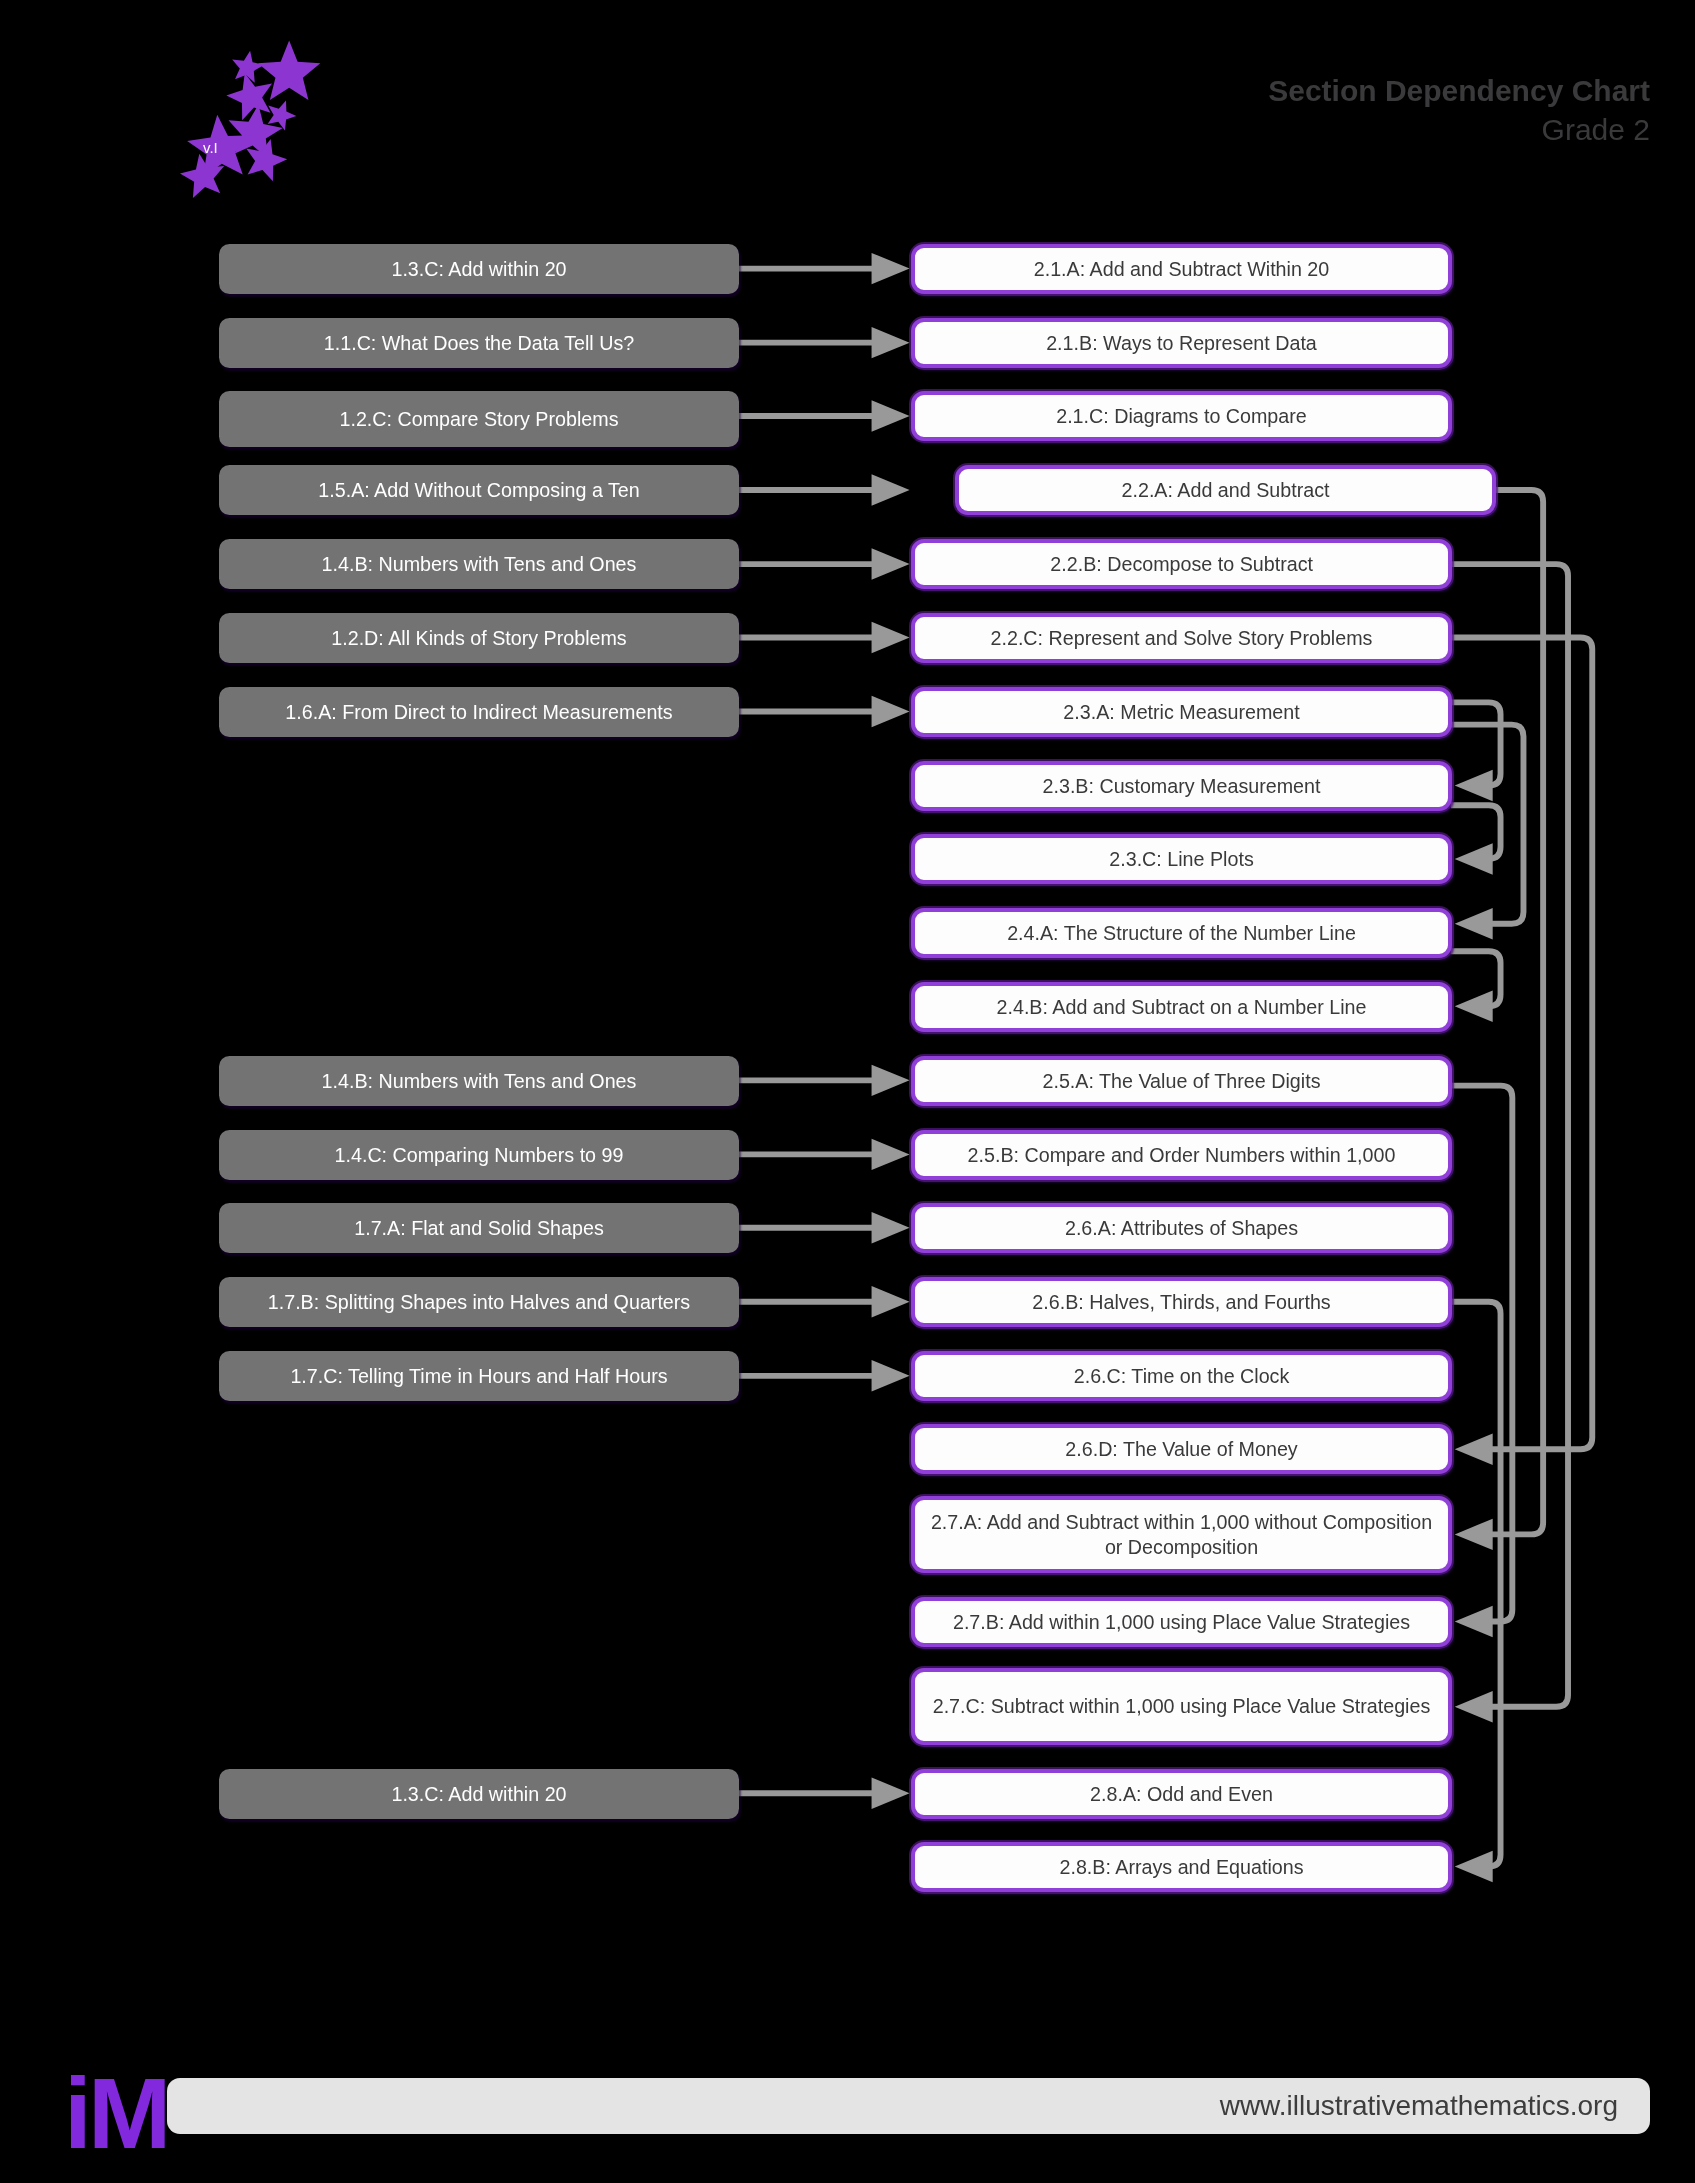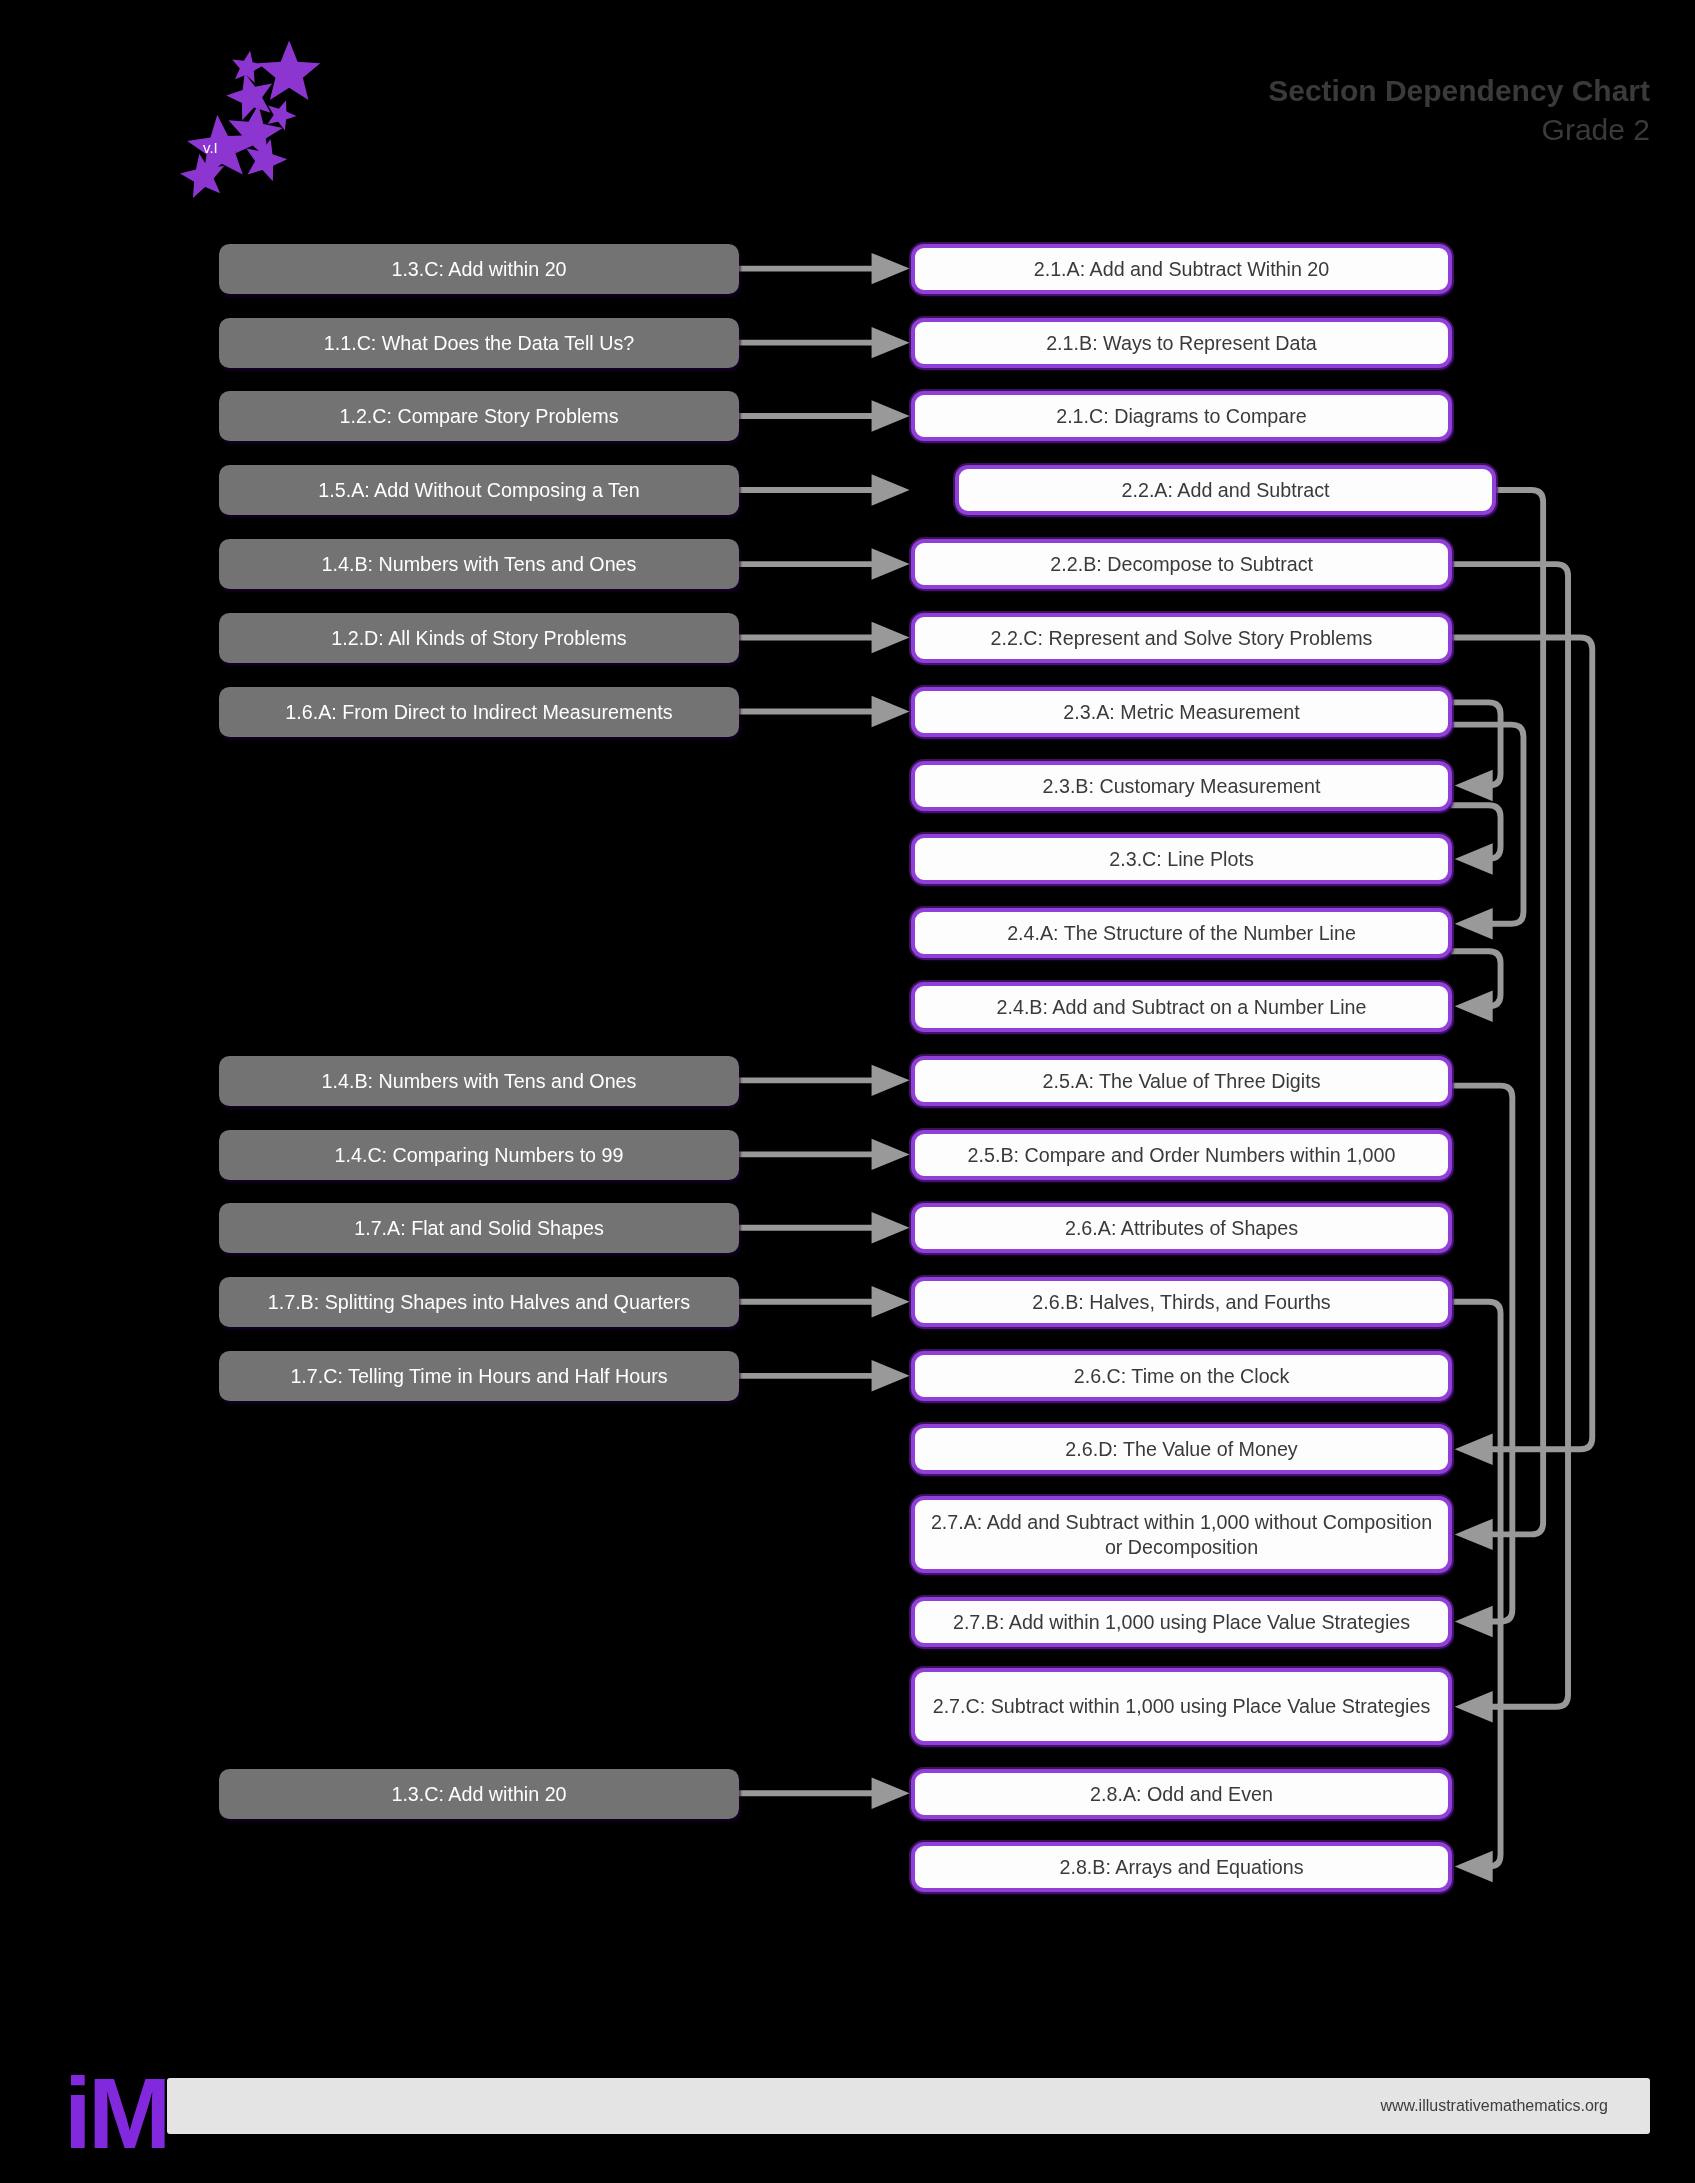--- a/index.html
+++ b/index.html
@@ -10,23 +10,23 @@
        text-align:center;box-sizing:border-box;line-height:1.25;}
   .box.purple{background:#737373;color:#ffffff;border-radius:10.5px;
        box-shadow:1.3px 2.6px 2px rgba(30,0,60,0.55);font-size:19.7px;}
   .box.white{background:#fdfdfd;color:#3a3a3a;border:4.6px solid #9040d8;border-radius:13px;
        box-shadow:0 0 0 2px rgba(109,33,168,0.55), 2px 2.6px 2px rgba(40,5,80,0.6);
        font-size:19.7px;padding:0 15.7px;}
   #page-title{position:absolute;top:71px;right:46px;text-align:right;color:#3a3a3c;}
   #page-title .t1{font-size:30px;font-weight:bold;line-height:1.3;}
   #page-title .t2{font-size:30px;font-weight:normal;line-height:1.3;}
   #footer-bar{position:absolute;left:167px;top:2078px;width:1483px;height:56px;
-       background:#e4e4e4;border-radius:3px;display:flex;align-items:center;
-       justify-content:flex-end;padding-right:42px;box-sizing:border-box;
-       color:#3d3d3d;font-size:16px;}
+       background:#e4e4e4;border-radius:13px;display:flex;align-items:center;
+       justify-content:flex-end;padding-right:32px;box-sizing:border-box;
+       color:#3d3d3d;font-size:28px;}
   #im-logo{position:absolute;left:64px;top:2063px;color:#8228dd;
        font-size:100px;font-weight:bold;line-height:1;letter-spacing:-3.9px;}
   #im-logo .reg{font-size:19.7px;vertical-align:super;letter-spacing:0;}
   #stars-label{position:absolute;left:203px;top:139px;color:#ffffff;font-size:15px;}
 </style>
 </head>
 <body>
 
 <div id="canvas">
   <svg id="wires" xmlns="http://www.w3.org/2000/svg" viewBox="0 0 2588 3332">
@@ -91,21 +91,21 @@
     <div class="t2">Grade 2</div>
   </div>
 
   <div id="nodes">
       <div class="box purple" style="left: 219px; top: 244px; width: 520px; height: 50px;">
         <span>1.3.C: Add within 20</span>
       </div>
       <div class="box purple" style="left: 219px; top: 318px; width: 520px; height: 50px;">
         <span>1.1.C: What Does the Data Tell Us?</span>
       </div>
-      <div class="box purple" style="left: 219px; top: 391px; width: 520px; height: 50px;">
+      <div class="box purple" style="left: 219px; top: 391px; width: 520px; height: 56px;">
         <span>1.2.C: Compare Story Problems</span>
       </div>
       <div class="box purple" style="left: 219px; top: 465px; width: 520px; height: 50px;">
         <span>1.5.A: Add Without Composing a Ten</span>
       </div>
       <div class="box purple" style="left: 219px; top: 539px; width: 520px; height: 50px;">
         <span>1.4.B: Numbers with Tens and Ones</span>
       </div>
       <div class="box purple" style="left: 219px; top: 613px; width: 520px; height: 50px;">
         <span>1.2.D: All Kinds of Story Problems</span>

